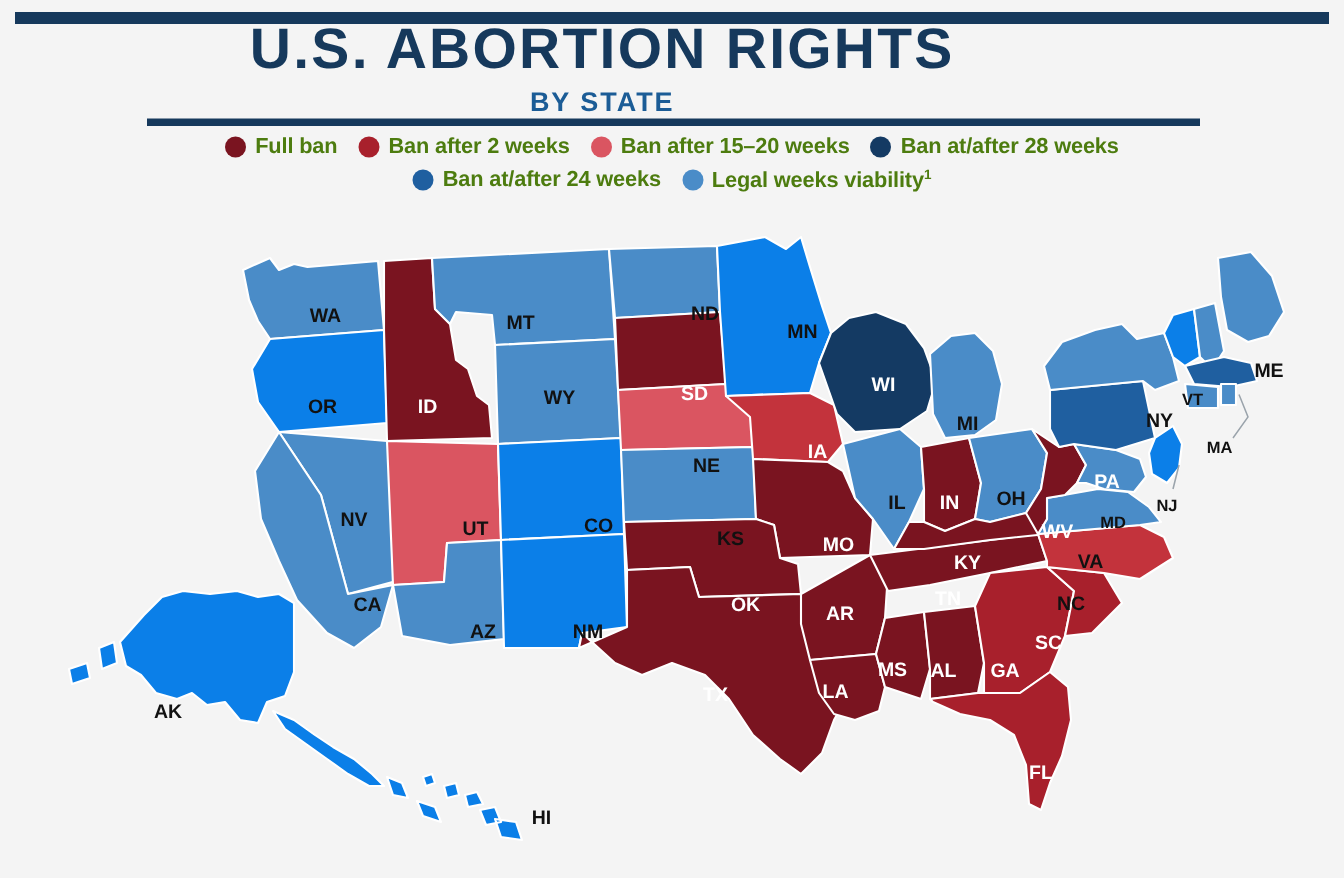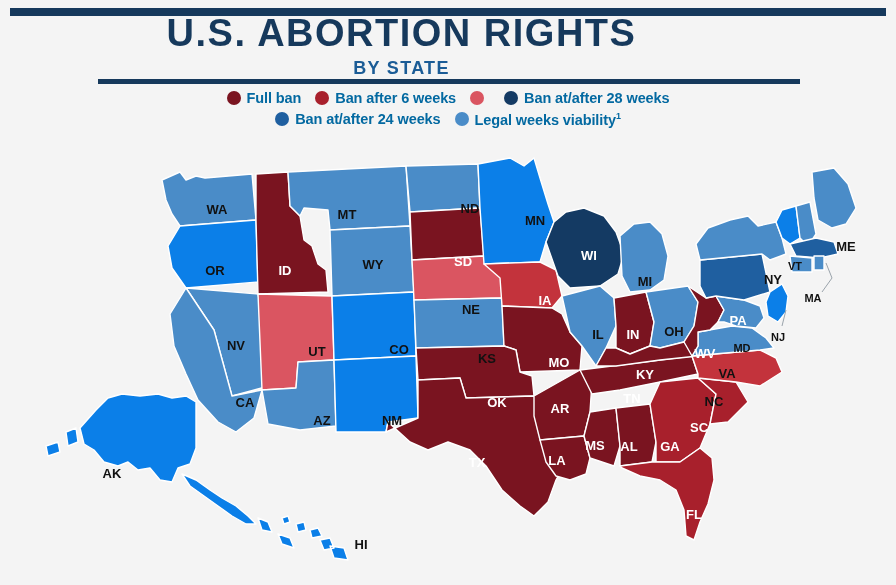--- a/index.html
+++ b/index.html
@@ -42,21 +42,21 @@
   .legend-item{
     display:flex;align-items:center;
     margin:0 7px;
     white-space:nowrap;
   }
   .swatch{
     width:14px;height:14px;border-radius:50%;
     display:inline-block;margin-right:6px;flex:0 0 auto;
   }
   .legend-label{
-    font-size:14.5px;font-weight:bold;color:#0369a1;
+    font-size:14.5px;font-weight:bold;color:#4d7c0f;
     letter-spacing:-0.1px;
   }
   .legend-label sup{font-size:9px;}
 
   .map-wrap{
     position:absolute;left:0;top:150px;width:779px;height:435px;
   }
   svg.usmap{display:block;width:896px;height:435px;}
   .st{stroke:#ffffff;stroke-width:1.4;stroke-linejoin:round;}
   .lbl{
@@ -85,24 +85,25 @@
   <div class="divider" style="background: rgb(22, 57, 92);"></div>
 
   <div class="legend">
     <div class="legend-row">
       <div class="legend-item">
         <span class="swatch" style="background:#7a1420"></span>
         <span class="legend-label">Full ban</span>
       </div>
       <div class="legend-item">
         <span class="swatch" style="background:#a8202c"></span>
-        <span class="legend-label">Ban after 6 weeks</span>
+        <span class="legend-label">Ban after 2 weeks</span>
       </div>
       <div class="legend-item">
         <span class="swatch" style="background:#da5561"></span>
+        <span class="legend-label">Ban after 15–20 weeks</span>
       </div>
       <div class="legend-item">
         <span class="swatch" style="background:#143a63"></span>
         <span class="legend-label">Ban at/after 28 weeks</span>
       </div>
     </div>
     <div class="legend-row" style="margin-top:5px;">
       <div class="legend-item">
         <span class="swatch" style="background:#1f5fa0"></span>
         <span class="legend-label">Ban at/after 24 weeks</span>

